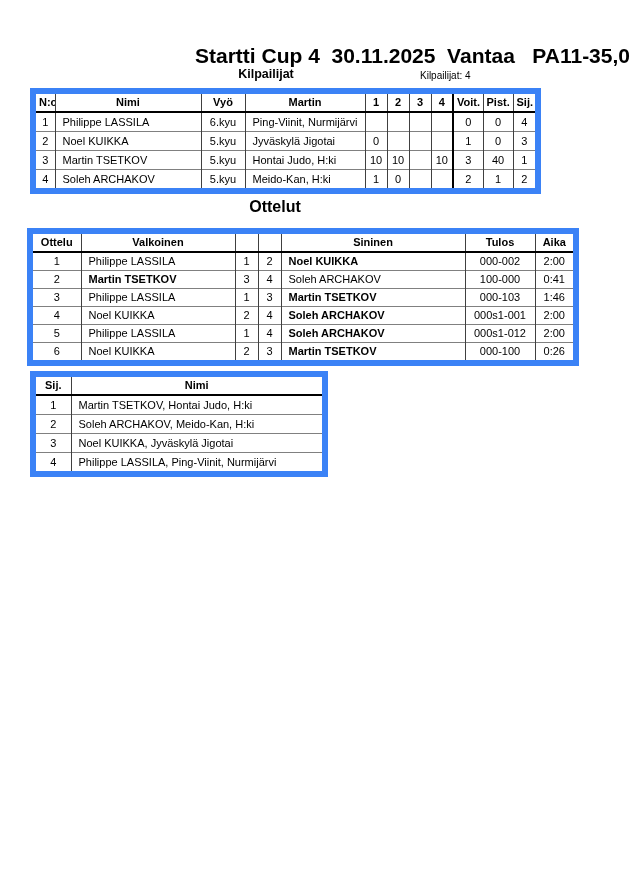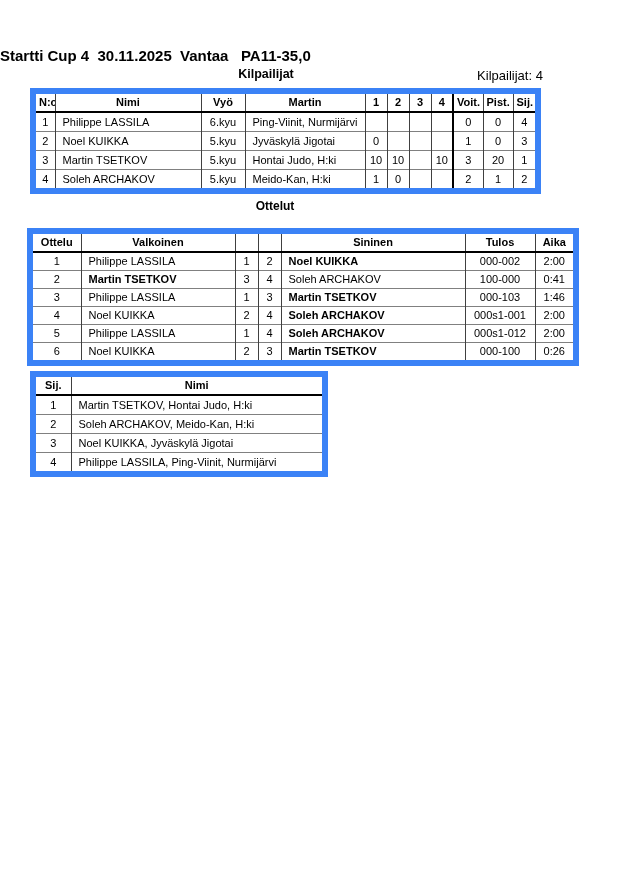--- a/index.html
+++ b/index.html
@@ -3,33 +3,33 @@
 <meta charset="utf-8">
 <style>
   html,body{margin:0;padding:0;}
   body{
     width:630px;height:891px;background:#ffffff;
     font-family:"Liberation Sans","DejaVu Sans",sans-serif;color:#000;
   }
   .page{position:relative;width:630px;height:891px;background:#fff;overflow:hidden;}
 
   .title{
-    position:absolute;top:44px;left:0;width:630px;text-align:left;
-    font-size:15px;font-weight:bold;line-height:24px;white-space:pre;
+    position:absolute;top:44px;left:0;width:630px;text-align:right;
+    font-size:21px;font-weight:bold;line-height:24px;white-space:pre;
   }
   .subtitle{
     position:absolute;top:67px;left:0;width:500px;text-align:center;
     font-size:12.5px;font-weight:bold;line-height:15px;margin-left:16px;
   }
   .count{
-    position:absolute;top:70px;left:420px;width:180px;text-align:center;
-    font-size:13px;line-height:12px;
+    position:absolute;top:70px;left:420px;width:180px;text-align:left;
+    font-size:10px;line-height:12px;
   }
   .heading{
-    position:absolute;font-size:12px;font-weight:bold;text-align:center;line-height:15px;
+    position:absolute;font-size:16px;font-weight:bold;text-align:center;line-height:15px;
   }
   #ottelut-heading{top:199px;left:0;width:550px;}
   #tulokset-heading{top:352px;left:30px;width:292px;}
 
   table.grid{
     position:absolute;border-collapse:collapse;table-layout:fixed;
     border:6px solid #3b82f6;background:#fff;
   }
   table.grid th,table.grid td{
     font-size:11px;line-height:13px;padding:0 3px;vertical-align:middle;
@@ -121,21 +121,21 @@
     <tr>
       <td class="c">3</td>
       <td class="l">Martin TSETKOV</td>
       <td class="c">5.kyu</td>
       <td class="l">Hontai Judo, H:ki</td>
       <td class="c">10</td>
       <td class="c">10</td>
       <td class="c"></td>
       <td class="c">10</td>
       <td class="c sep">3</td>
-      <td class="c">20</td>
+      <td class="c">40</td>
       <td class="c">1</td>
     </tr>
 
     <tr>
       <td class="c">4</td>
       <td class="l">Soleh ARCHAKOV</td>
       <td class="c">5.kyu</td>
       <td class="l">Meido-Kan, H:ki</td>
       <td class="c">1</td>
       <td class="c">0</td>

